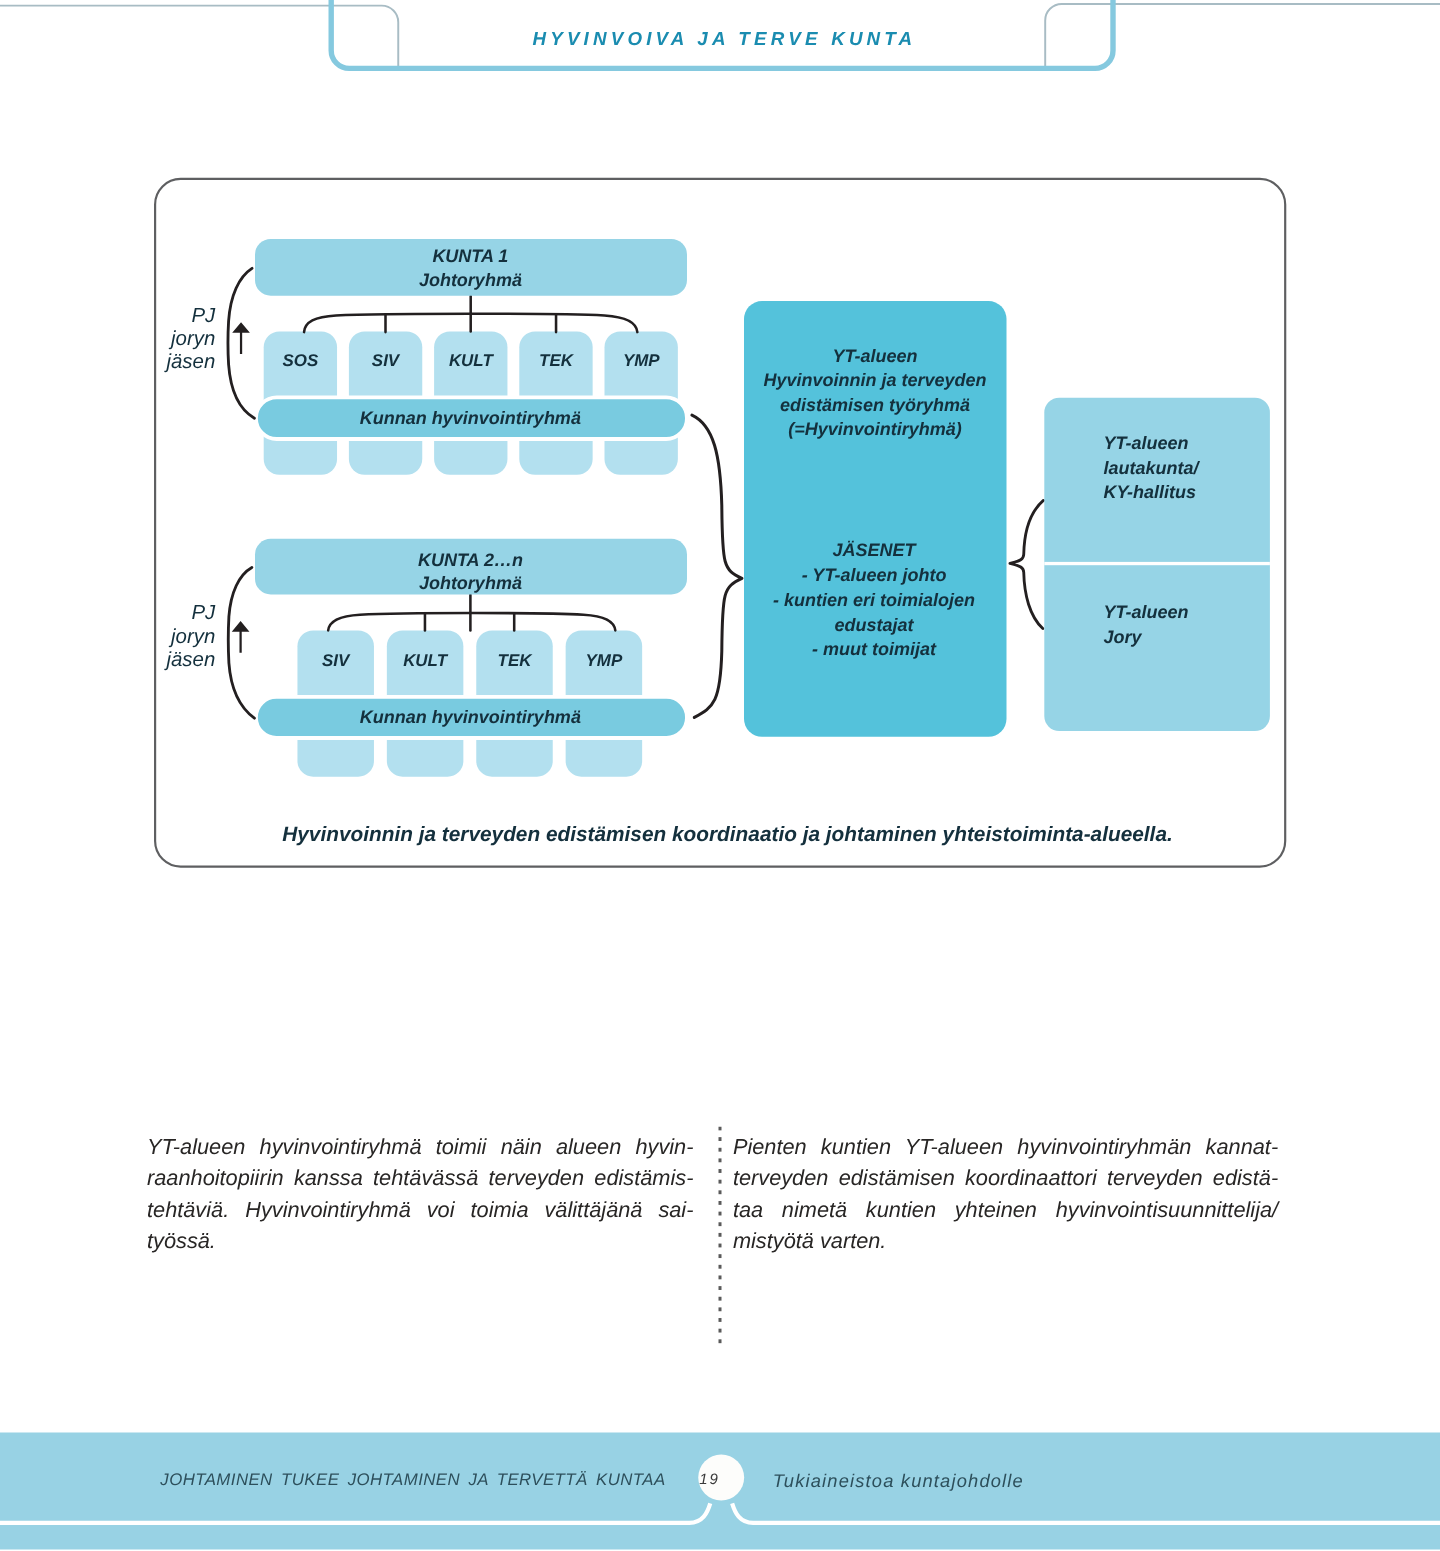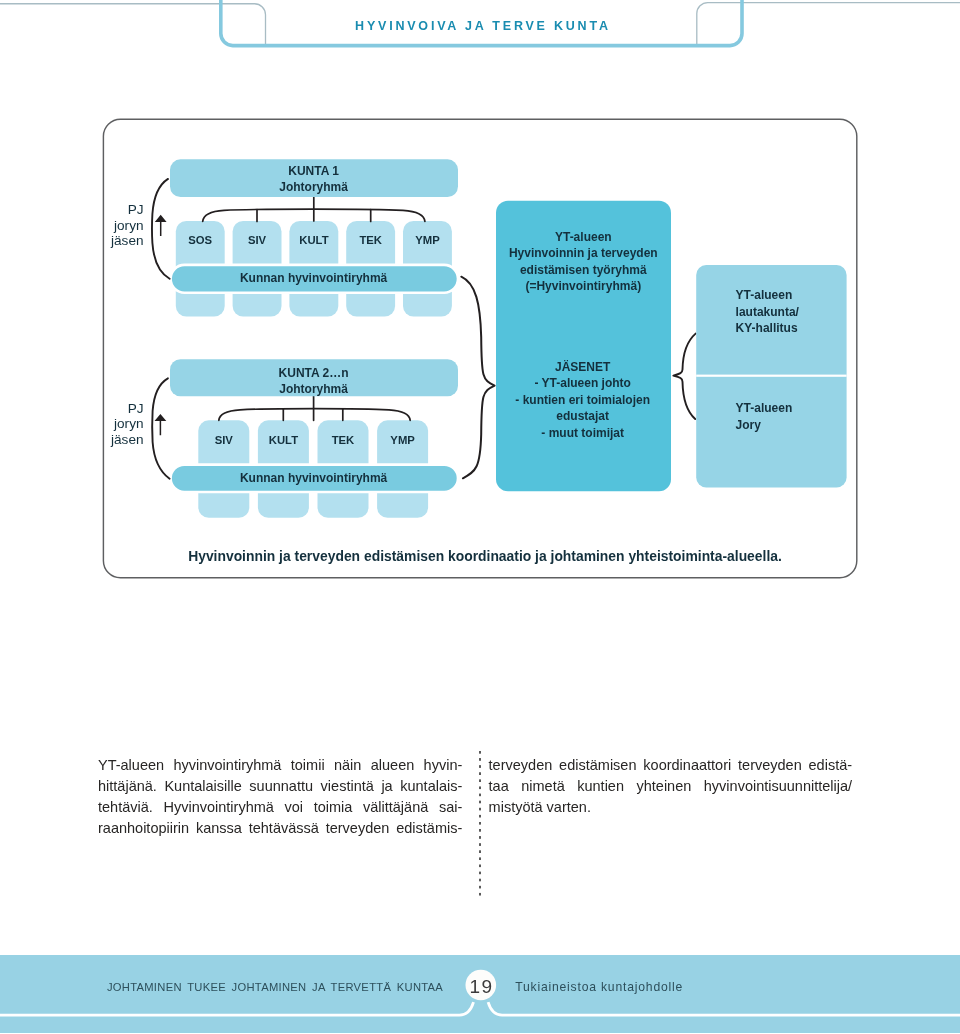--- a/index.html
+++ b/index.html
@@ -1,18 +1,18 @@
 <!DOCTYPE html>
 <html><head>
 <meta charset="utf-8">
 <style>
   html,body{margin:0;padding:0;-webkit-font-smoothing:antialiased;}
   body{width:960px;height:1034px;background:#ffffff;
        font-family:"Liberation Sans",sans-serif;position:relative;overflow:hidden;}
-  .page{position:absolute;left:0;top:0;width:960px;height:1034px;}
+  .page{position:absolute;left:0;top:0;width:960px;height:1034px;font-style:italic;}
 
   
   #header-rule{position:absolute;left:0;top:0;width:960px;height:48px;}
   #header-title{position:absolute;left:1.6px;top:19.6px;width:962.7px;text-align:center;
       font-size:12.5px;font-weight:bold;letter-spacing:2.79px;color:#1a8cb0;
       line-height:12.5px;}
 
   
   #diagram{position:absolute;left:0;top:0;width:960px;height:620px;}
   #diagram text{font-family:"Liberation Sans",sans-serif;fill:#14303d;}
@@ -33,21 +33,21 @@
       background-size:2px 7.1px;}
 
   
   #footer{position:absolute;left:0;top:955px;width:960px;height:78px;background:#98d2e4;}
   #footer-art{position:absolute;left:0;top:955px;width:960px;height:80px;}
   #footer-left{position:absolute;left:106.9px;top:981.8px;font-size:11.2px;line-height:11.2px;
       letter-spacing:0.3px;word-spacing:2.2px;color:#2d4f5b;white-space:nowrap;}
   #footer-right{position:absolute;left:515.2px;top:981.2px;font-size:12.2px;line-height:12.2px;
       letter-spacing:0.79px;color:#2d4f5b;white-space:nowrap;}
   #footer-page{position:absolute;left:464.8px;top:978.9px;width:32px;height:15px;
-      text-align:center;line-height:15px;font-size:19px;letter-spacing:1.3px;text-indent:1.3px;color:#3b3b3b;}
+      text-align:left;line-height:15px;font-size:10px;letter-spacing:1.3px;text-indent:1.3px;color:#3b3b3b;}
 </style>
 </head>
 <body>
 
 <div class="page">
 
   <svg id="header-rule" viewBox="0 0 960 48" width="960" height="48">
     <path fill="none" stroke="#a8bcc4" stroke-width="1.3" d="M0 3.75 H254.5 A11 11 0 0 1 265.5 14.75 V44.6"></path>
     <path fill="none" stroke="#a8bcc4" stroke-width="1.3" d="M960 2.6 H707.8 A11 11 0 0 0 696.8 13.6 V44.6"></path>
     <path fill="none" stroke="#85c9df" stroke-width="3.6" d="M220.8 0 V33.6 A12 12 0 0 0 232.8 45.6 H730 A12 12 0 0 0 742 33.6 V0"></path>
@@ -156,25 +156,26 @@
       <text x="735.6" y="412.2">YT-alueen</text>
       <text x="735.6" y="428.7">Jory</text>
     </g>
 
     <text class="dcaption" x="485" y="560.5" text-anchor="middle">Hyvinvoinnin ja terveyden edistämisen koordinaatio ja johtaminen yhteistoiminta-alueella.</text>
   </svg>
 
   <div id="body-cols">
     <div class="bodycol" id="col-1">
         <div class="tline">YT-alueen hyvinvointiryhmä toimii näin alueen hyvin-</div>
-        <div class="tline">hittäjänä. Kuntalaisille suunnattu viestintä ja kuntalais-</div>
+        <div class="tline">raanhoitopiirin kanssa tehtävässä terveyden edistämis-</div>
         <div class="tline">tehtäviä. Hyvinvointiryhmä voi toimia välittäjänä sai-</div>
-        <div class="tline">raanhoitopiirin kanssa tehtävässä terveyden edistämis-</div>
+        <div class="tline tlast">työssä.</div>
       </div>
     <div class="bodycol" id="col-2">
+        <div class="tline">Pienten kuntien YT-alueen hyvinvointiryhmän kannat-</div>
         <div class="tline">terveyden edistämisen koordinaattori terveyden edistä-</div>
         <div class="tline">taa nimetä kuntien yhteinen hyvinvointisuunnittelija/</div>
         <div class="tline tlast">mistyötä varten.</div>
       </div>
   </div>
   <div id="col-divider"></div>
 
   <div id="footer"></div>
   <svg id="footer-art" viewBox="0 0 960 80" width="960" height="80">
     <path d="M0 60.2 H459.5 C468.5 60.2 471.6 53.5 473.5 47.2" fill="none" stroke="#ffffff" stroke-width="2.8"></path>

